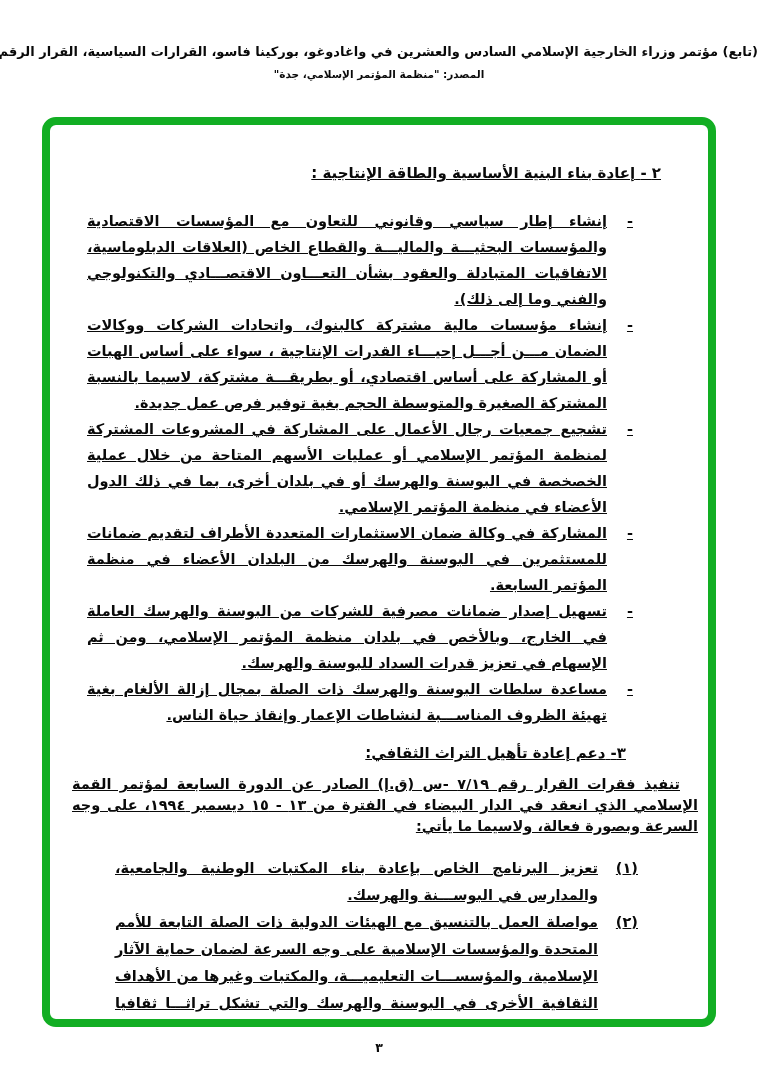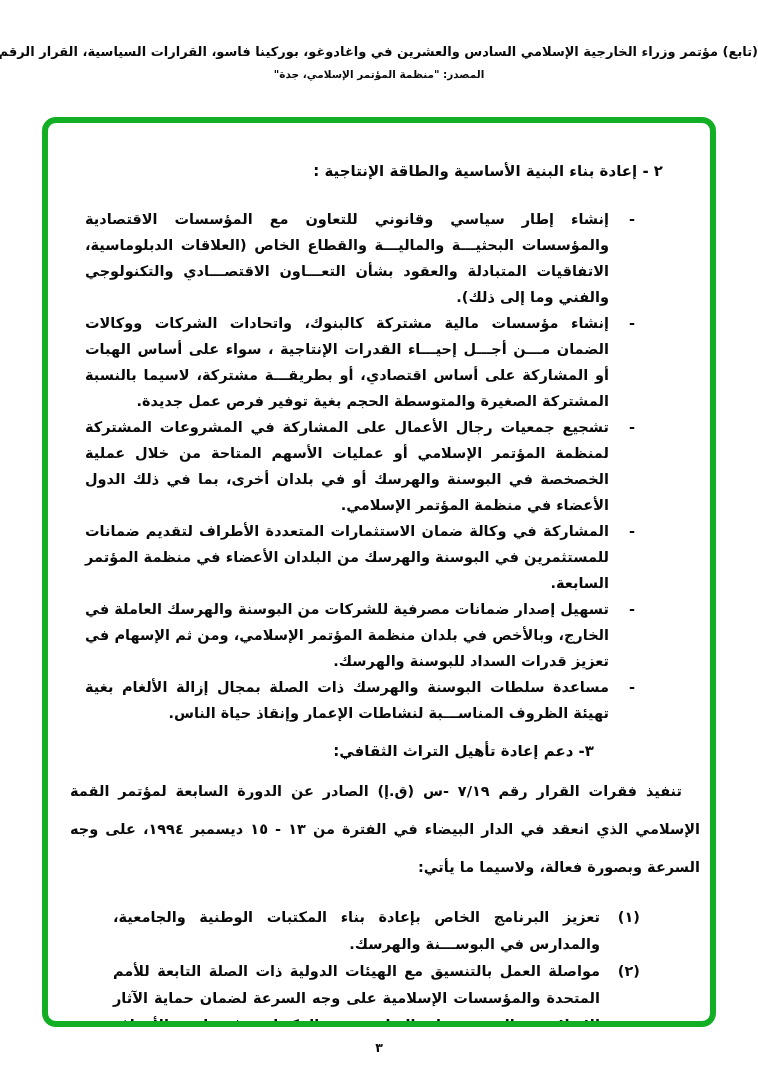--- a/index.html
+++ b/index.html
@@ -35,37 +35,38 @@
   }
 
   
   .content-frame {
     position: absolute;
     left: 42px;
     top: 117px;
     width: 674px;
     height: 910px;
     box-sizing: border-box;
-    border: 6px solid #f97316;
+    border: 8px solid #f97316;
     border-radius: 14px;
     overflow: hidden;
+    text-decoration: underline;
   }
   .frame-inner {
     padding-top: 37px;
     font-weight: bold;
   }
 
   
   .sec-heading {
     font-size: 15px;
     line-height: 22px;
     font-weight: bold;
   }
   .sec2-heading { margin: 0 47px 24px 0; }
-  .sec3-heading { margin: 14px 116px 0 0; }
+  .sec3-heading { margin: 14px 82px 0 0; }
 
   
   .bullet-row {
     display: flex;
     gap: 14px;
     margin: 0 75px 0 37px;
     font-size: 14.5px;
     line-height: 26px;
   }
   .bullet-marker {
@@ -74,21 +75,21 @@
   }
   .bullet-text {
     flex: 1;
     text-align: justify;
   }
 
   
   .intro-paragraph {
     margin: 10px 10px 0 22px;
     font-size: 14.5px;
-    line-height: 38px;
+    line-height: 21px;
     text-align: justify;
     text-indent: 18px;
   }
 
   
   .items-list { margin-top: 18px; }
   .item-row {
     display: flex;
     gap: 14px;
     margin: 0 70px 0 57px;

